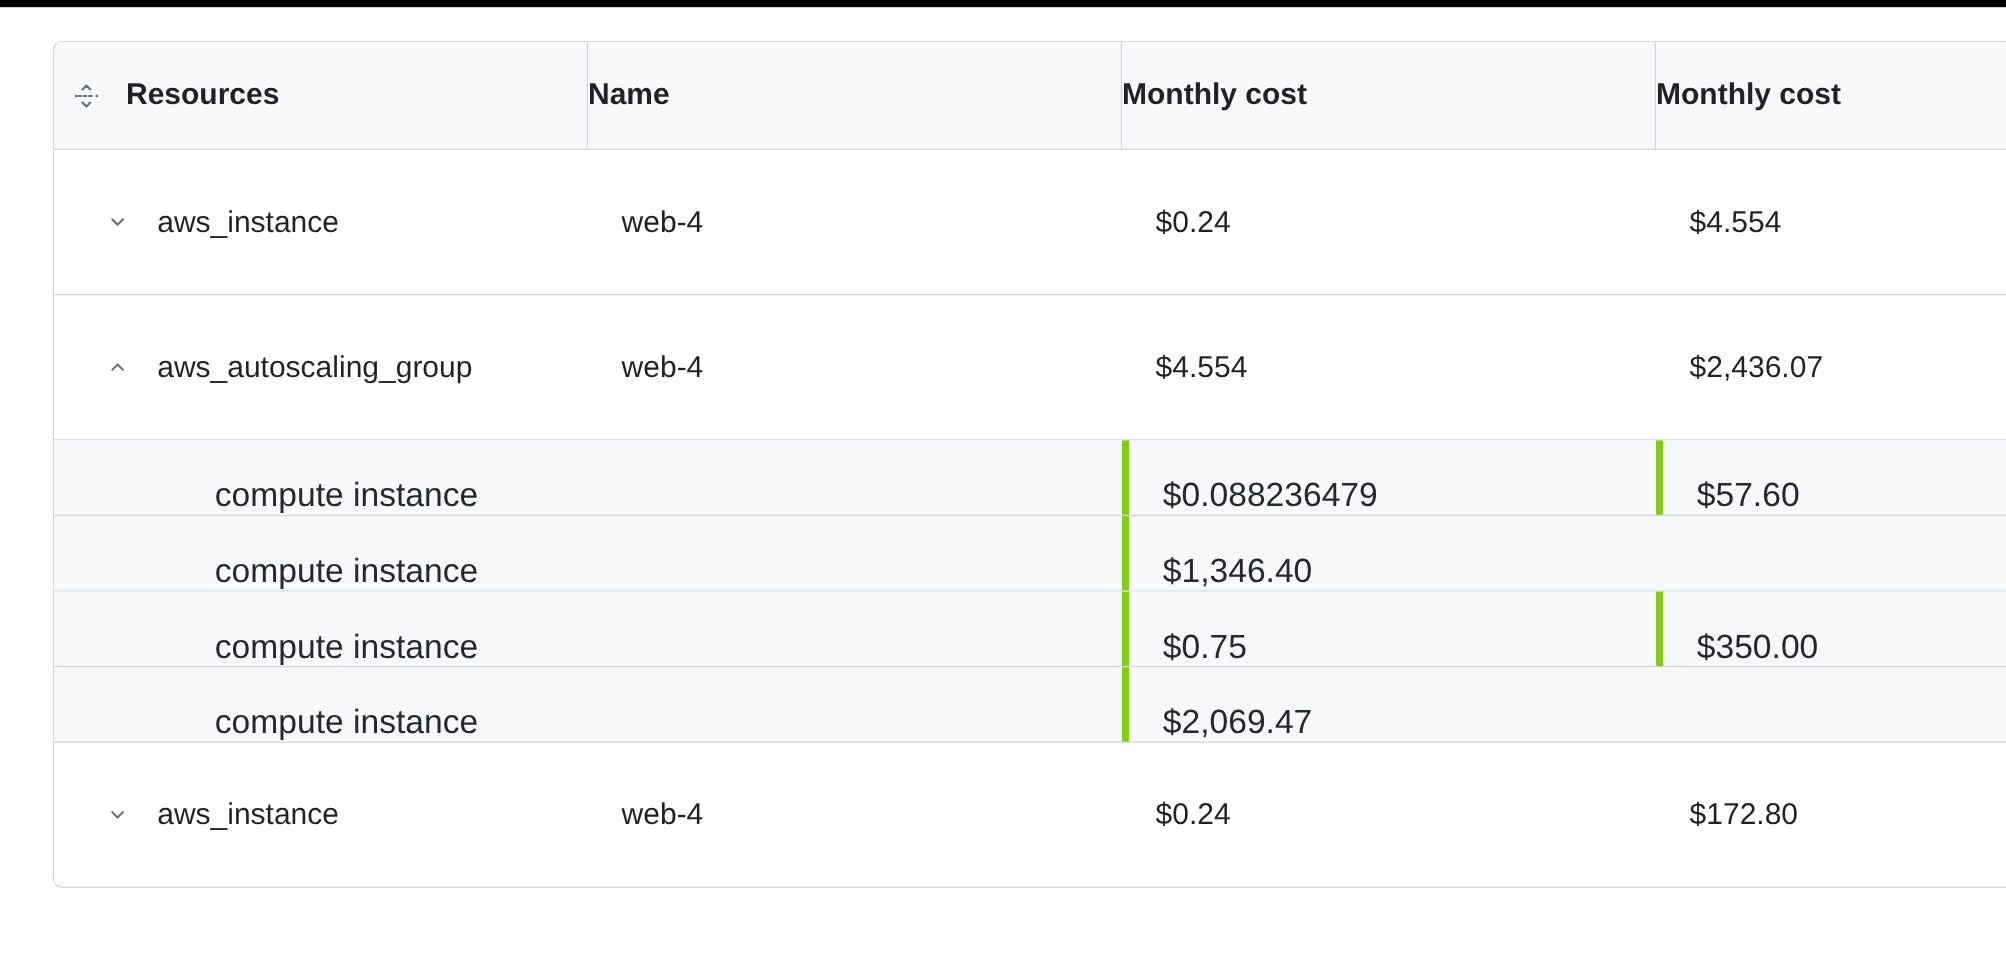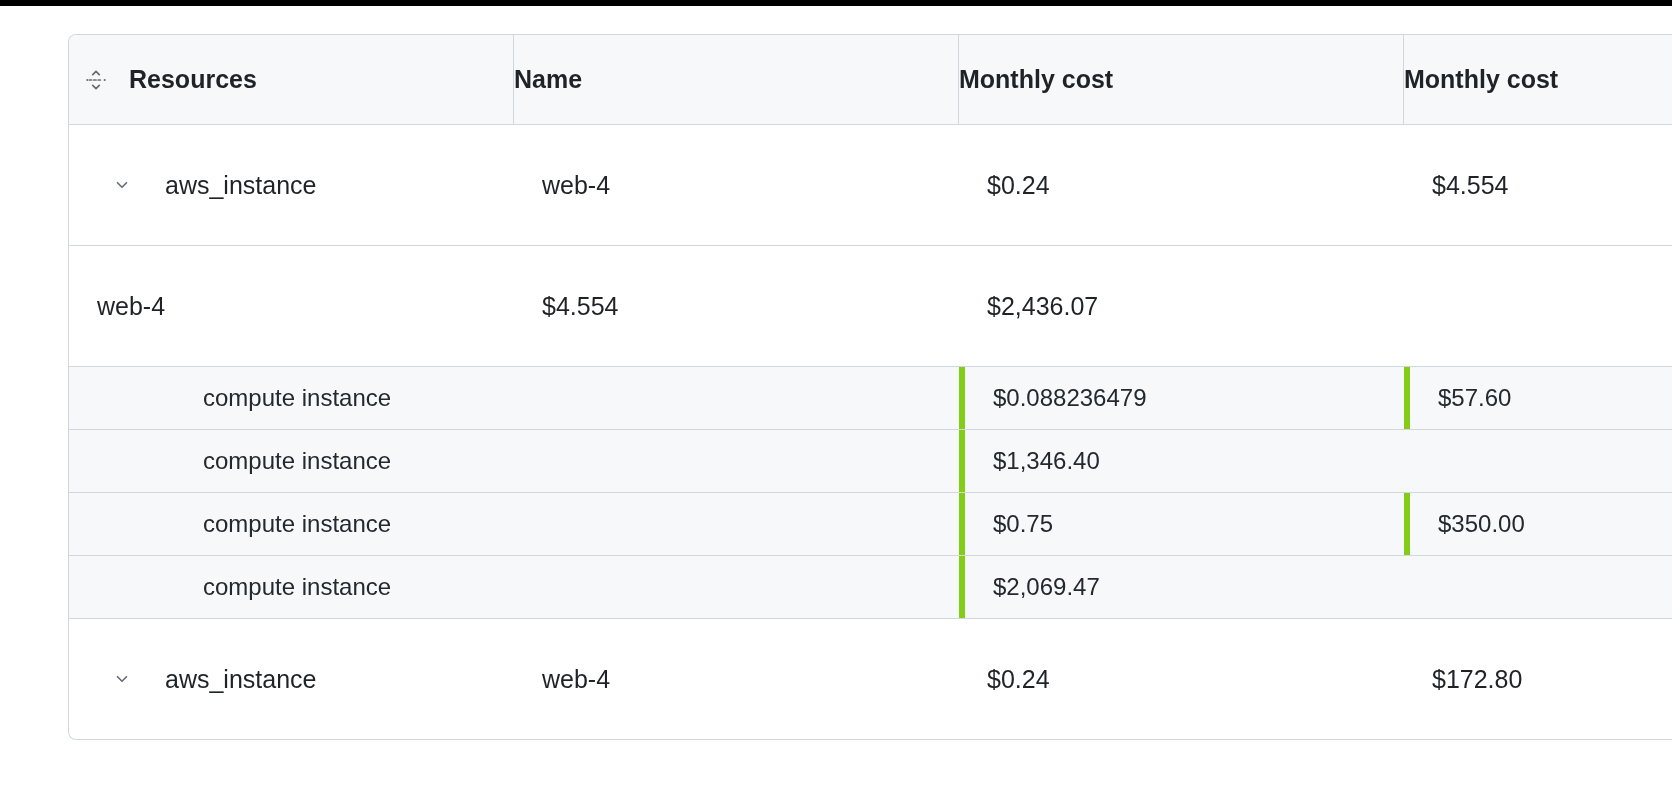--- a/index.html
+++ b/index.html
@@ -7,21 +7,21 @@
     width: 1672px;
     font-family: -apple-system, BlinkMacSystemFont, "Segoe UI", Helvetica, Arial, sans-serif;
     color: #24292f;
     background: #ffffff;
   }
   .topbar {
     height: 6px;
     background: #000000;
   }
   .wrap {
-    padding: 28px 0 0 68px;
+    padding: 28px 0 0 44px;
     border-radius: 10px;
   }
   .tbl {
     width: 1640px;
     border: 1px solid #d0d7de;
     border-right: none;
     border-radius: 8px 0 0 8px;
     overflow: hidden;
     background: #ffffff;
   }
@@ -48,28 +48,28 @@
     color: #1f2328;
   }
   .c-res   { width: 445px; padding-left: 26px; }
   .c-name  { width: 445px; padding-left: 28px; }
   .c-hour  { width: 445px; padding-left: 28px; }
   .c-month { flex: 1;      padding-left: 28px; }
 
   .mainrow {
     border-bottom: 1px solid #d0d7de;
   }
-  .mainrow .cell { height: 120px; gap: 10px; }
+  .mainrow .cell { height: 120px; }
   .mainrow:last-child { border-bottom: none; }
 
   .subrow {
     background: #f6f8fa;
     border-bottom: 1px solid #d0d7de;
   }
-  .subrow .cell { height: 62px; font-size: 24px; color: #24292f; }
+  .subrow .cell { height: 62px; font-size: 28px; color: #24292f; align-items: flex-end; }
   .subrow .c-res { padding-left: 134px; }
   .subrow .c-hour, .subrow .c-month { border-left: 6px solid #84cc16; }
 
   .sort-icon {
     width: 54px;
     display: flex;
     align-items: center;
     justify-content: center;
     flex: none;
   }
@@ -135,20 +135,28 @@
             <span>web-4</span>
           </div>
           <div class="cell c-hour">
             <span>$0.24</span>
           </div>
           <div class="cell c-month">
             <span>$4.554</span>
           </div>
         </div>
         <div class="row mainrow">
+          <div class="cell c-res">
+            <span class="expand-icon">
+              <svg class="chev" viewBox="0 0 24 24">
+                <path d="M6 15 L12 9 L18 15"></path>
+              </svg>
+            </span>
+            <span class="res-label">aws_autoscaling_group</span>
+          </div>
           <div class="cell c-name">
             <span>web-4</span>
           </div>
           <div class="cell c-hour">
             <span>$4.554</span>
           </div>
           <div class="cell c-month">
             <span>$2,436.07</span>
           </div>
         </div>

